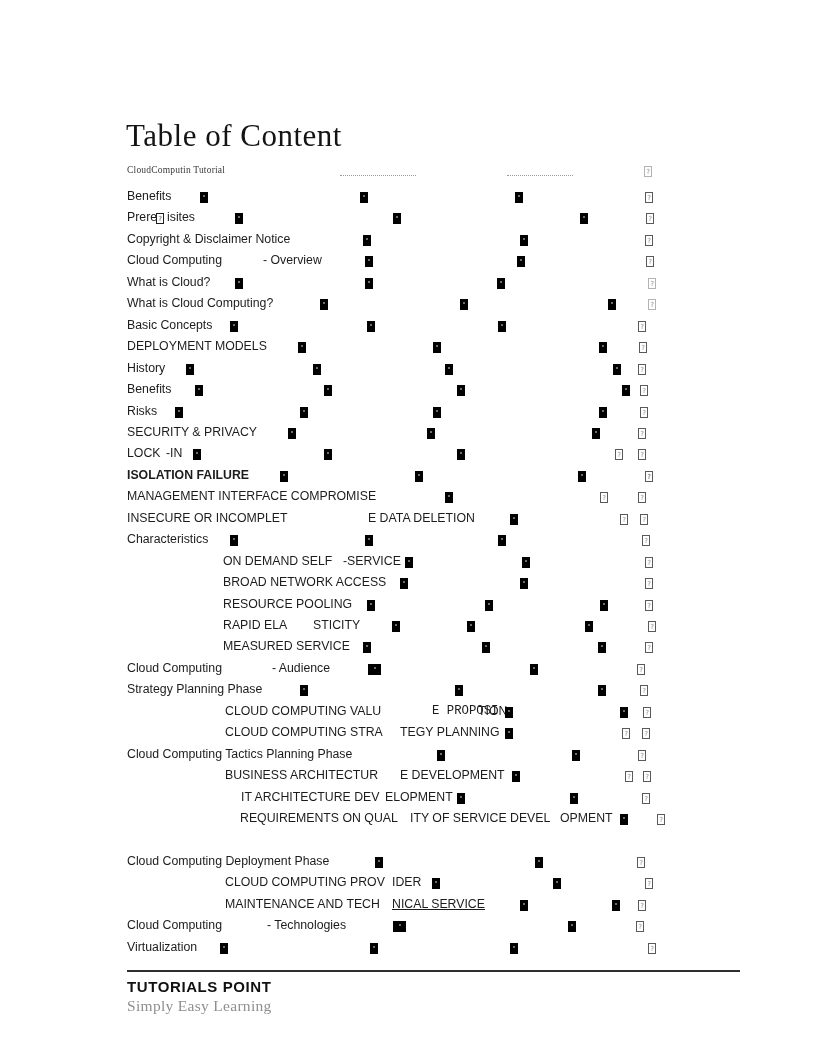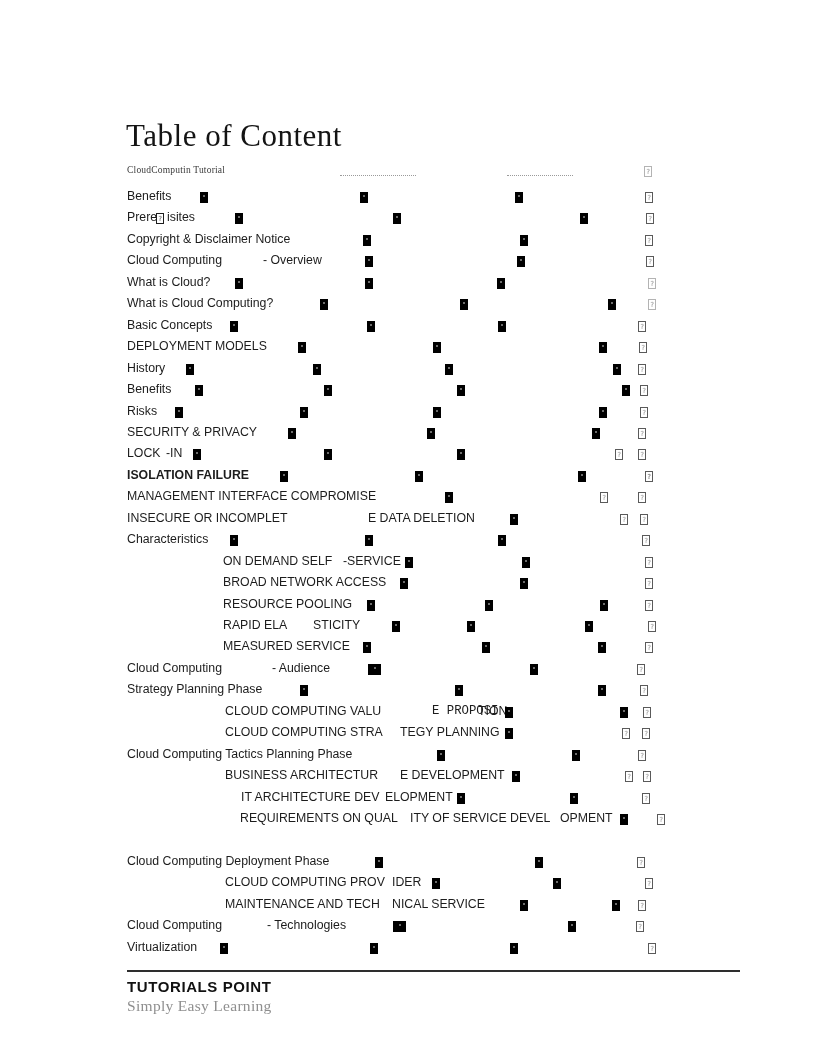--- a/index.html
+++ b/index.html
@@ -308,21 +308,21 @@
       </div>
       <div class="row" style="top: 872.4px;">
         <span class="seg" style="left: 225px;">CLOUD COMPUTING PROV</span>
         <span class="seg" style="left: 392px;">IDER</span>
         <span class="bx f" style="left: 432px;"></span>
         <span class="bx f" style="left: 553px;"></span>
         <span class="bx h" style="left: 645px;"></span>
       </div>
       <div class="row" style="top: 893.85px;">
         <span class="seg" style="left: 225px;">MAINTENANCE AND TECH</span>
-        <span class="seg" style="left: 392px;">NICAL SERVICE</span>
+        <span class="seg" style="left: 392px; text-decoration: underline;">NICAL SERVICE</span>
         <span class="bx f" style="left: 520px;"></span>
         <span class="bx f" style="left: 612px;"></span>
         <span class="bx h" style="left: 638px;"></span>
       </div>
       <div class="row" style="top: 915.3px;">
         <span class="seg" style="left: 127px;">Cloud Computing</span>
         <span class="seg" style="left: 267px;">- Technologies</span>
         <span class="bx w" style="left: 393px;"></span>
         <span class="bx f" style="left: 568px;"></span>
         <span class="bx h" style="left: 636px;"></span>

